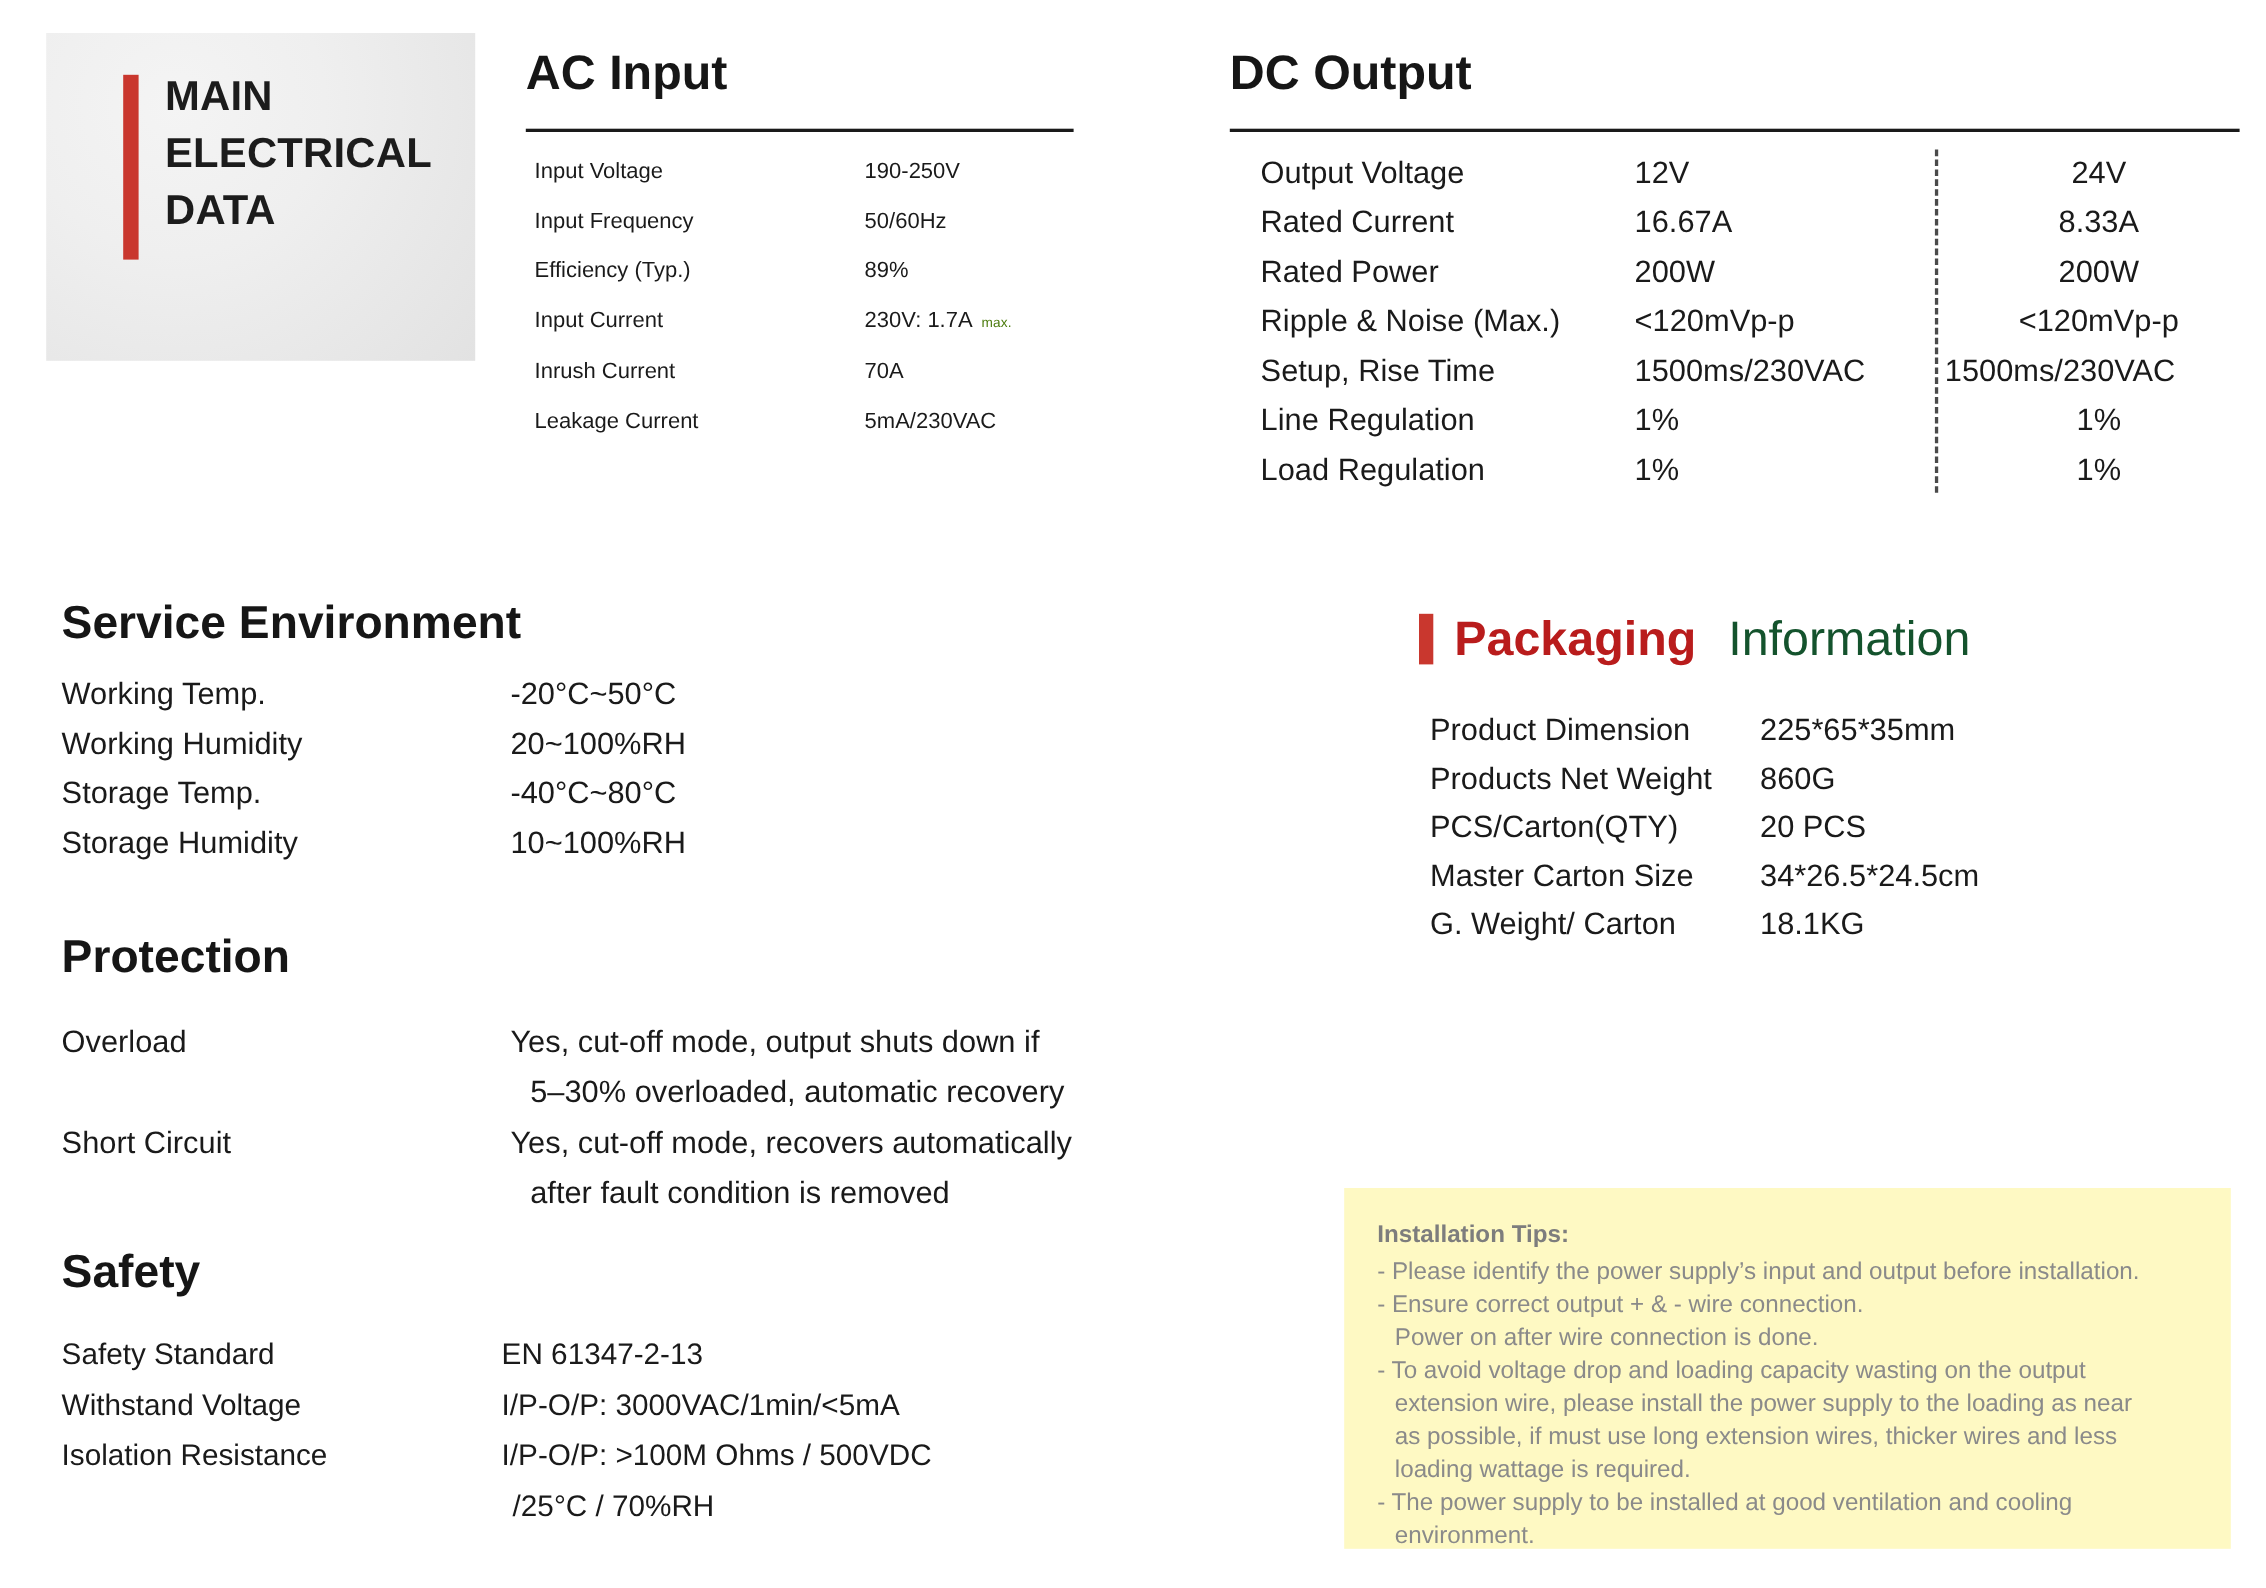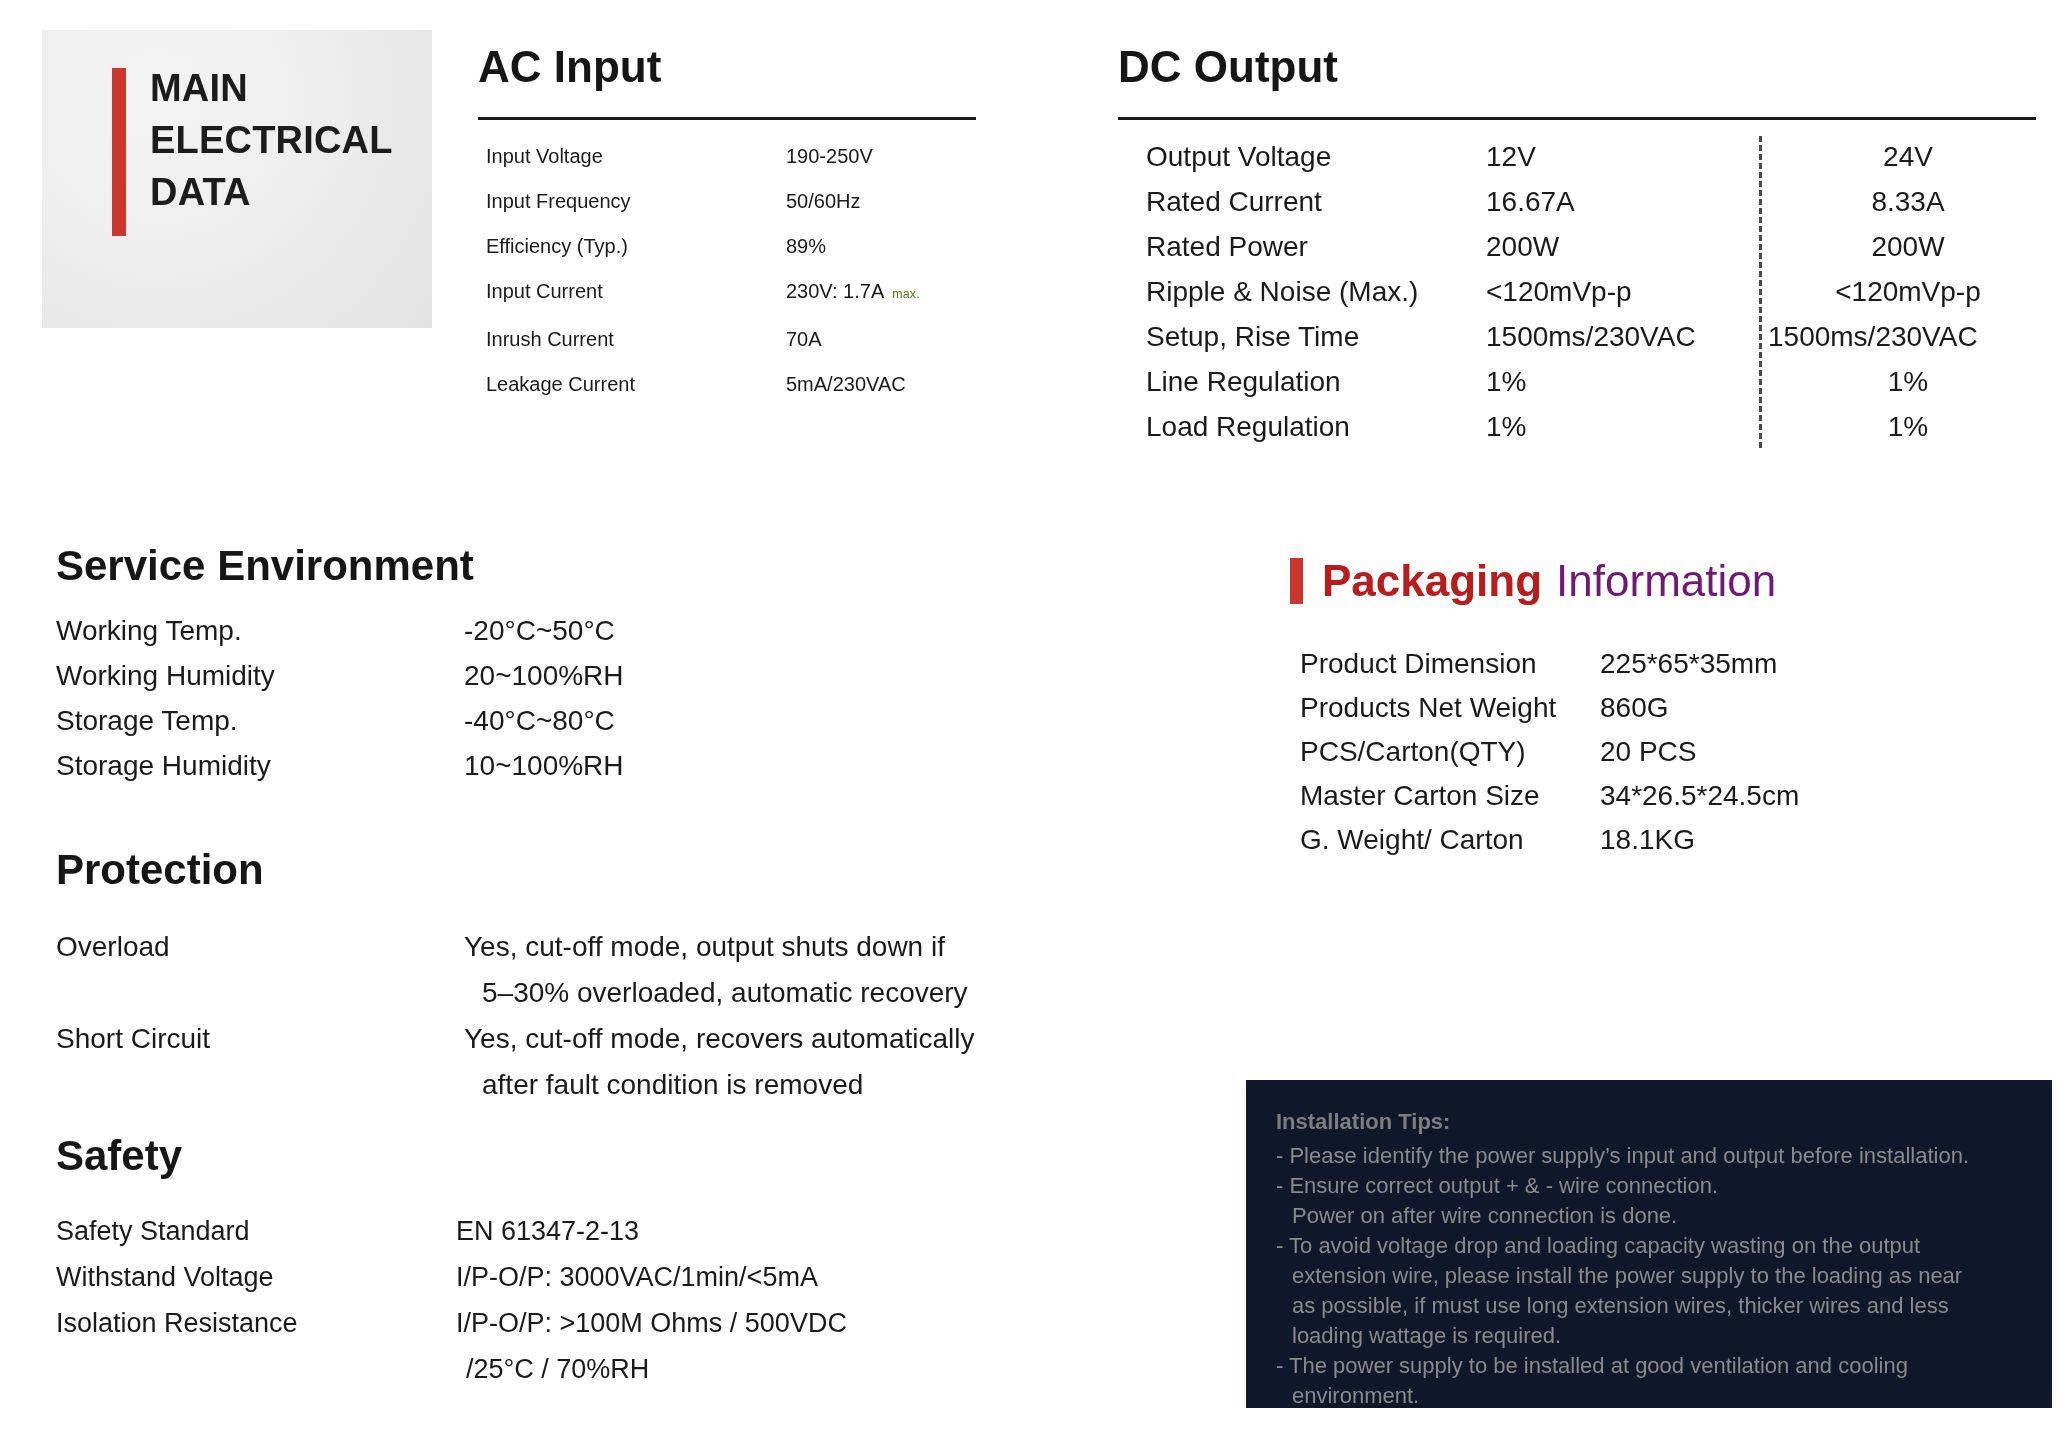--- a/index.html
+++ b/index.html
@@ -137,37 +137,36 @@
     margin-right: 19px;
   }
   #packaging-head-wrap .pk-strong {
     font-size: 44px;
     font-weight: bold;
     color: #b91c1c;
   }
   #packaging-head-wrap .pk-light {
     font-size: 44px;
     font-weight: normal;
-    color: #701a75;
-    margin-left: 14px;
+    color: #14532d;
+    margin-left: 29px;
   }
   #packaging-list { left: 1300px; top: 642px; font-size: 28px; line-height: 44px; }
   #packaging-list .spec-label { width: 300px; }
 
   
   #install-tips {
     position: absolute;
     left: 1222px;
     top: 1080px;
     width: 806px;
     height: 328px;
-    background: #0f172a;
+    background: #fef9c3;
     box-sizing: border-box;
     padding: 27px 30px 0 30px;
-    margin-left: 24px;
   }
   #install-tips .tips-title {
     font-size: 22px;
     font-weight: bold;
     color: #7d7d7d;
     margin-bottom: 4px;
     line-height: 30px;
   }
   #install-tips .tip-line {
     font-size: 22px;

